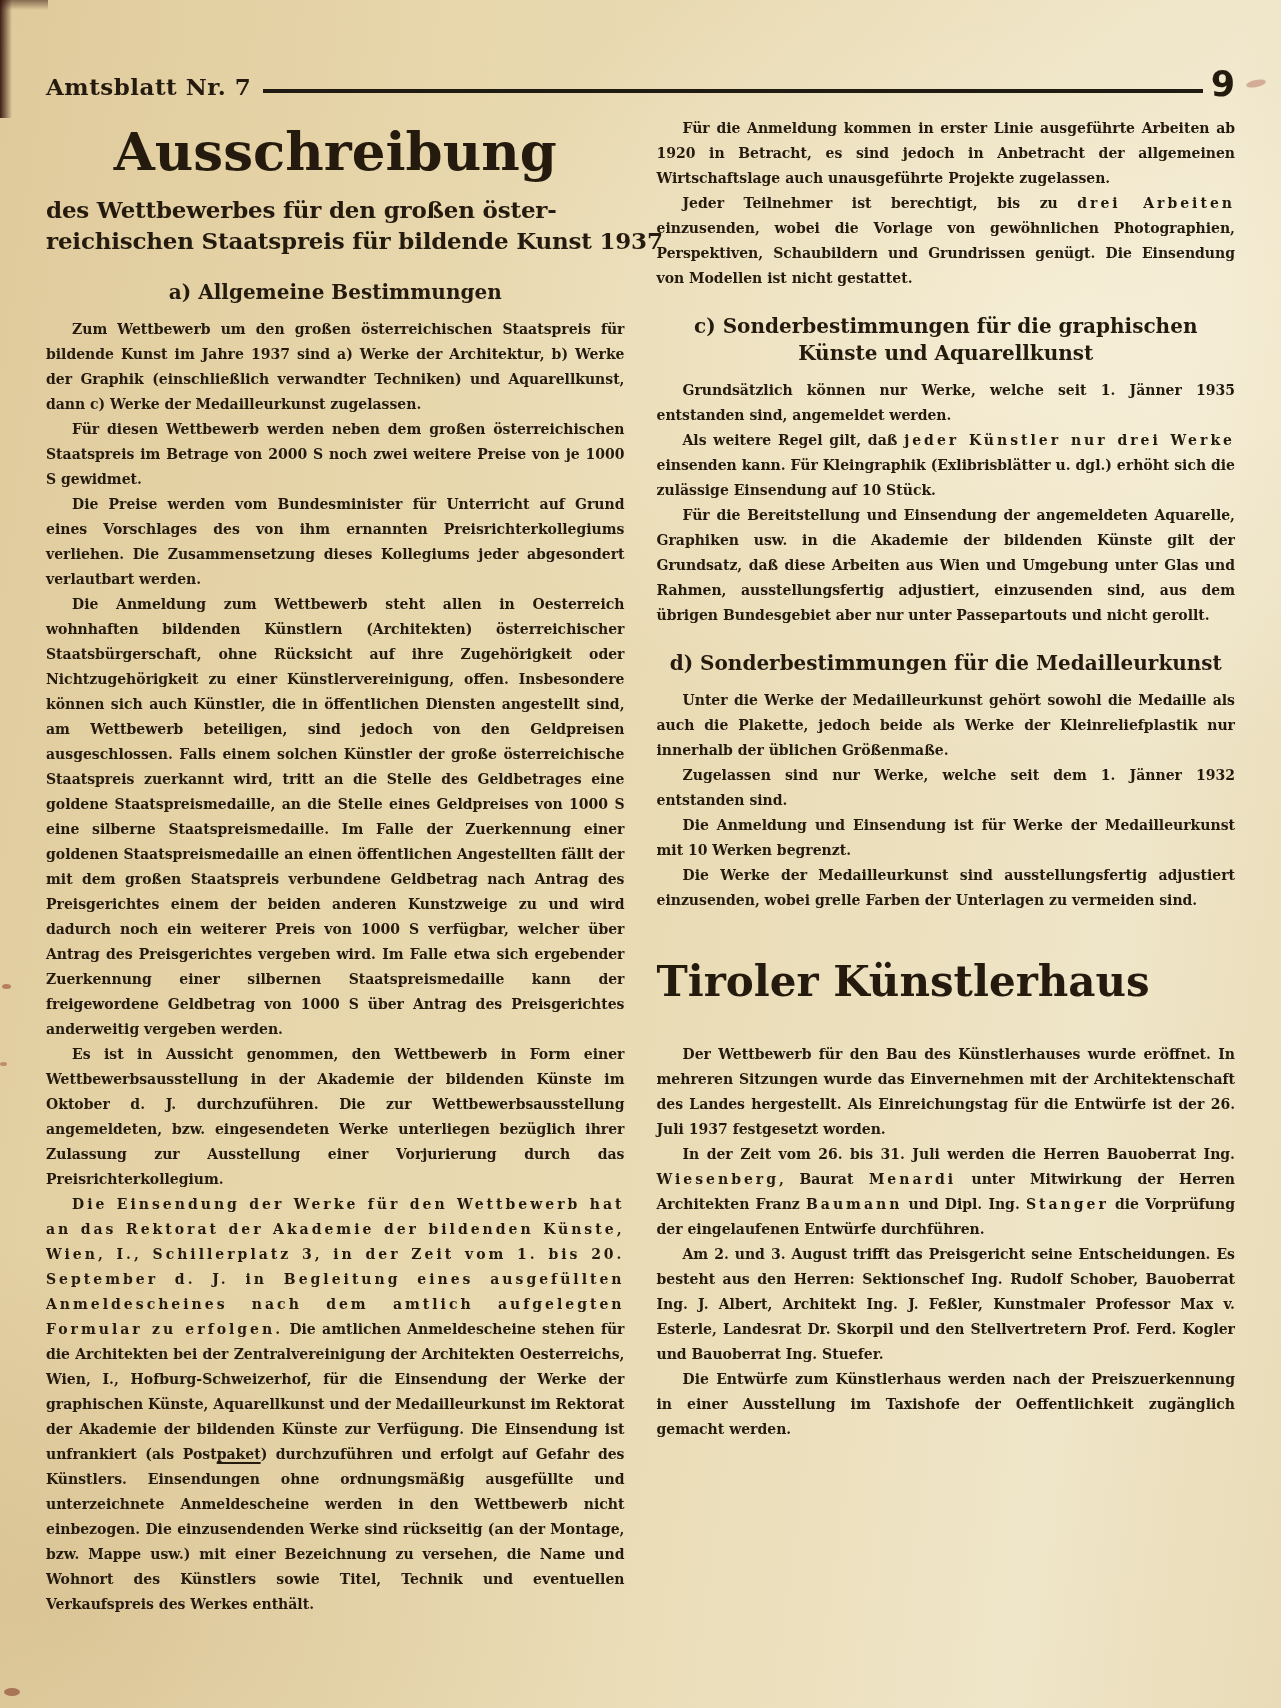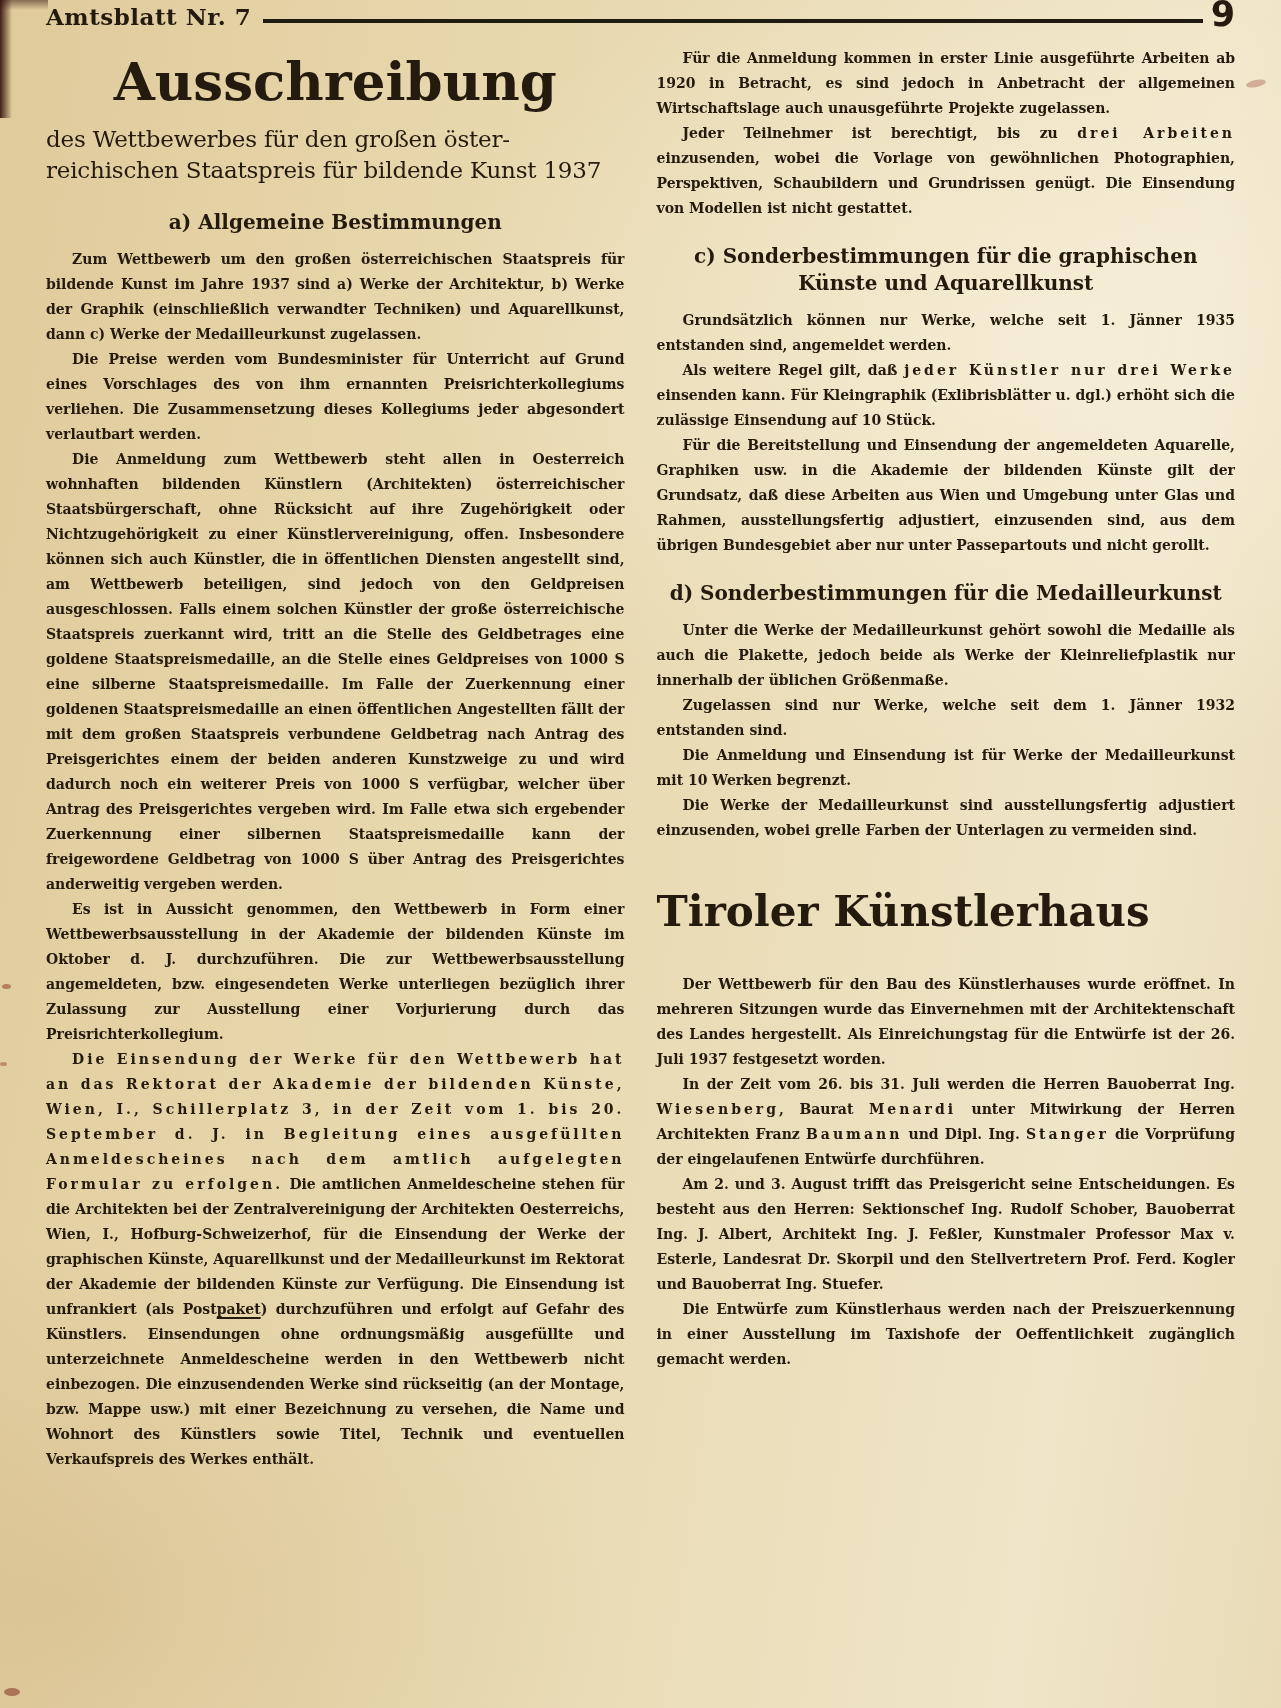--- a/index.html
+++ b/index.html
@@ -7,32 +7,32 @@
     width:1281px; height:1708px; position:relative; overflow:hidden;
     background:
       radial-gradient(ellipse 900px 620px at 82% 20%, rgba(255,251,238,0.45), rgba(255,251,238,0) 70%),
       radial-gradient(ellipse 760px 520px at 6% 94%, rgba(158,116,58,0.14), rgba(158,116,58,0) 70%),
       linear-gradient(98deg, #dfca9b 0%, #e7d6ab 28%, #eadcb6 55%, #efe5c8 82%, #e9dbb7 100%);
     color:#241a0e;
     font-family:"DejaVu Serif", serif;
   }
   .page { position:absolute; inset:0; padding:0 46px; box-sizing:border-box; }
 
-  .header-row { display:flex; align-items:flex-end; }
+  .header-row { display:flex; align-items:flex-end; margin-top:70px; }
   .masthead { font-size:23px; font-weight:bold; letter-spacing:0.5px; white-space:nowrap; }
   .header-rule { flex:1; height:0; border-bottom:4px solid #1f1a12; margin:0 8px 7px 12px; }
   .page-number { font-family:"DejaVu Sans", sans-serif; font-size:35px; font-weight:bold; line-height:0.85; }
 
   .main-title { font-size:59px; font-weight:bold; margin:24px 0 0 0; white-space:nowrap; }
 
   .columns { display:flex; gap:32px; margin-top:16px; }
   .col { flex:1; min-width:0; }
 
   .article-title { font-size:53px; font-weight:bold; margin:4px 0 12px 0;text-align:center; }
-  .article-subtitle { font-size:23px; font-weight:normal; line-height:1.38; letter-spacing:-0.2px; }
+  .article-subtitle { font-size:23px; font-weight:bold; line-height:1.38; letter-spacing:-0.2px; }
   .subtitle-line { white-space:nowrap; }
 
   .section-heading { text-align:center; font-size:20px; font-weight:bold; margin:22px auto 11px auto; line-height:1.35; }
   .first-heading { margin-top:10px; }
 
   .para { font-size:14px; line-height:25px; text-align:justify; text-indent:26px; margin:0;font-weight:bold; }
   .spaced { letter-spacing:3px; }
   .underlined { text-decoration:underline; text-decoration-thickness:2px; text-underline-offset:3px; }
 
   .second-article-title { font-size:42px; font-weight:bold; margin:44px 0 36px 0; }
@@ -64,20 +64,21 @@
 
     <div class="col">
       <h2 class="article-title">Ausschreibung</h2>
       <div class="article-subtitle">
         <div class="subtitle-line">des Wettbewerbes für den großen öster-</div>
         <div class="subtitle-line">reichischen Staatspreis für bildende Kunst 1937</div>
       </div>
       <h3 class="section-heading">a) Allgemeine Bestimmungen</h3>
       <div>
           <p class="para"><span>Zum Wettbewerb um den großen österreichischen Staatspreis für bildende Kunst im Jahre 1937 sind a) Werke der Architektur, b) Werke der Graphik (einschließlich verwandter Techniken) und Aquarellkunst, dann c) Werke der Medailleurkunst zugelassen.</span></p>
+          <p class="para"><span>Für diesen Wettbewerb werden neben dem großen österreichischen Staatspreis im Betrage von 2000 S noch zwei weitere Preise von je 1000 S gewidmet.</span></p>
           <p class="para"><span>Die Preise werden vom Bundesminister für Unterricht auf Grund eines Vorschlages des von ihm ernannten Preisrichterkollegiums verliehen. Die Zusammensetzung dieses Kollegiums jeder abgesondert verlautbart werden.</span></p>
           <p class="para"><span>Die Anmeldung zum Wettbewerb steht allen in Oesterreich wohnhaften bildenden Künstlern (Architekten) österreichischer Staatsbürgerschaft, ohne Rücksicht auf ihre Zugehörigkeit oder Nichtzugehörigkeit zu einer Künstlervereinigung, offen. Insbesondere können sich auch Künstler, die in öffentlichen Diensten angestellt sind, am Wettbewerb beteiligen, sind jedoch von den Geldpreisen ausgeschlossen. Falls einem solchen Künstler der große österreichische Staatspreis zuerkannt wird, tritt an die Stelle des Geldbetrages eine goldene Staatspreismedaille, an die Stelle eines Geldpreises von 1000 S eine silberne Staatspreismedaille. Im Falle der Zuerkennung einer goldenen Staatspreismedaille an einen öffentlichen Angestellten fällt der mit dem großen Staatspreis verbundene Geldbetrag nach Antrag des Preisgerichtes einem der beiden anderen Kunstzweige zu und wird dadurch noch ein weiterer Preis von 1000 S verfügbar, welcher über Antrag des Preisgerichtes vergeben wird. Im Falle etwa sich ergebender Zuerkennung einer silbernen Staatspreismedaille kann der freigewordene Geldbetrag von 1000 S über Antrag des Preisgerichtes anderweitig vergeben werden.</span></p>
           <p class="para"><span>Es ist in Aussicht genommen, den Wettbewerb in Form einer Wettbewerbsausstellung in der Akademie der bildenden Künste im Oktober d. J. durchzuführen. Die zur Wettbewerbsausstellung angemeldeten, bzw. eingesendeten Werke unterliegen bezüglich ihrer Zulassung zur Ausstellung einer Vorjurierung durch das Preisrichterkollegium.</span></p>
           <p class="para"><span class="spaced">Die Einsendung der Werke für den Wettbewerb hat an das Rektorat der Akademie der bildenden Künste, Wien, I., Schillerplatz 3, in der Zeit vom 1. bis 20. September d. J. in Begleitung eines ausgefüllten Anmeldescheines nach dem amtlich aufgelegten Formular zu erfolgen.</span><span> Die amtlichen Anmeldescheine stehen für die Architekten bei der Zentralvereinigung der Architekten Oesterreichs, Wien, I., Hofburg-Schweizerhof, für die Einsendung der Werke der graphischen Künste, Aquarellkunst und der Medailleurkunst im Rektorat der Akademie der bildenden Künste zur Verfügung. Die Einsendung ist unfrankiert (als Post</span><span class="underlined">paket</span><span>) durchzuführen und erfolgt auf Gefahr des Künstlers. Einsendungen ohne ordnungsmäßig ausgefüllte und unterzeichnete Anmeldescheine werden in den Wettbewerb nicht einbezogen. Die einzusendenden Werke sind rückseitig (an der Montage, bzw. Mappe usw.) mit einer Bezeichnung zu versehen, die Name und Wohnort des Künstlers sowie Titel, Technik und eventuellen Verkaufspreis des Werkes enthält.</span></p>
         </div>
     </div>
 
     <div class="col">
       <section>
         <div>

